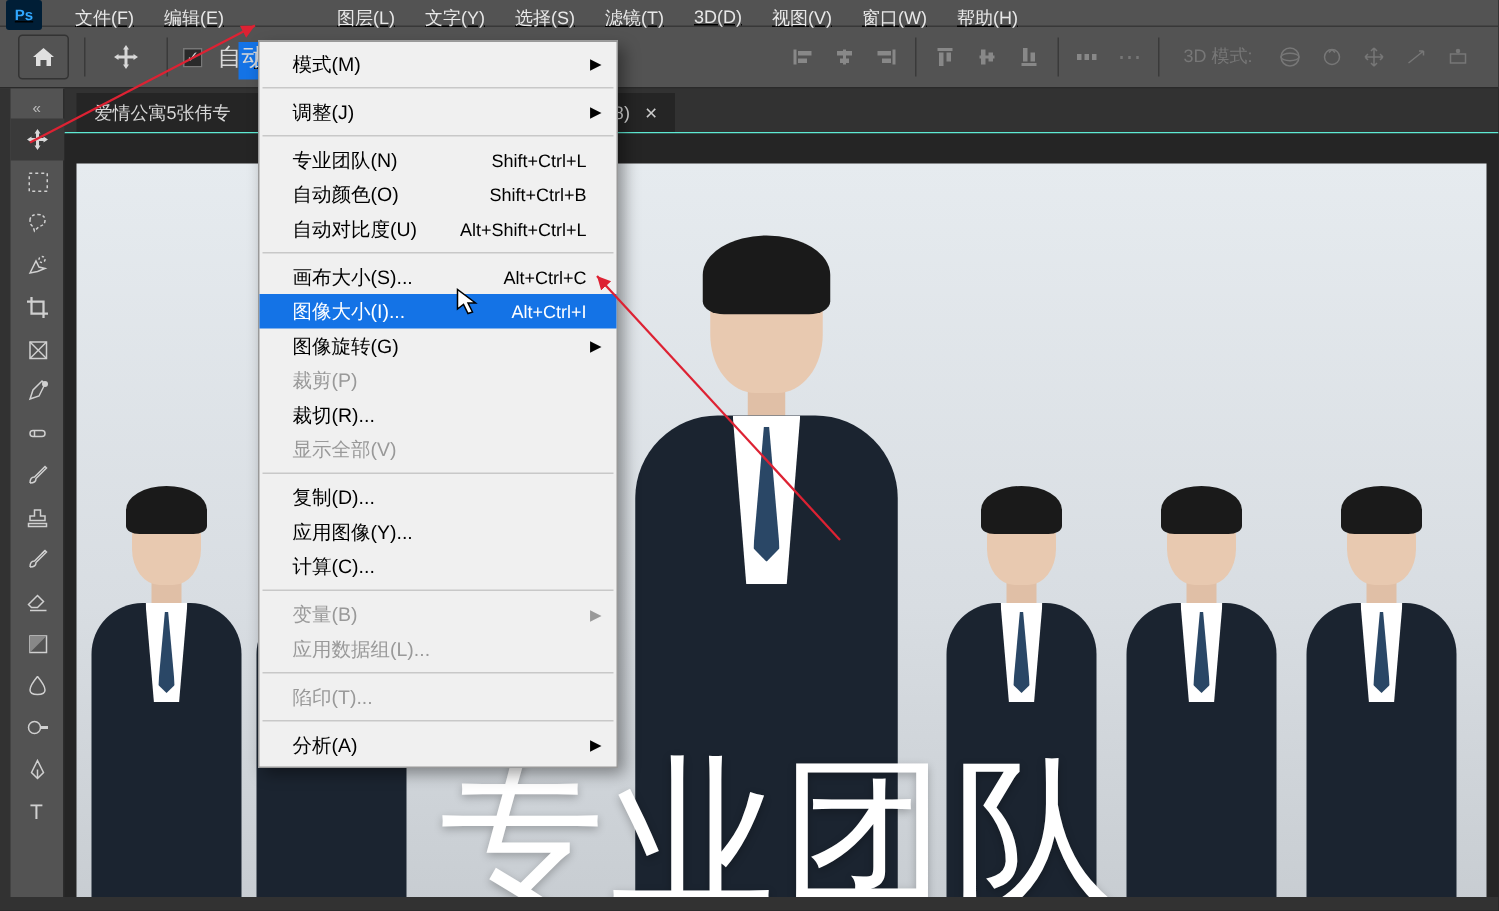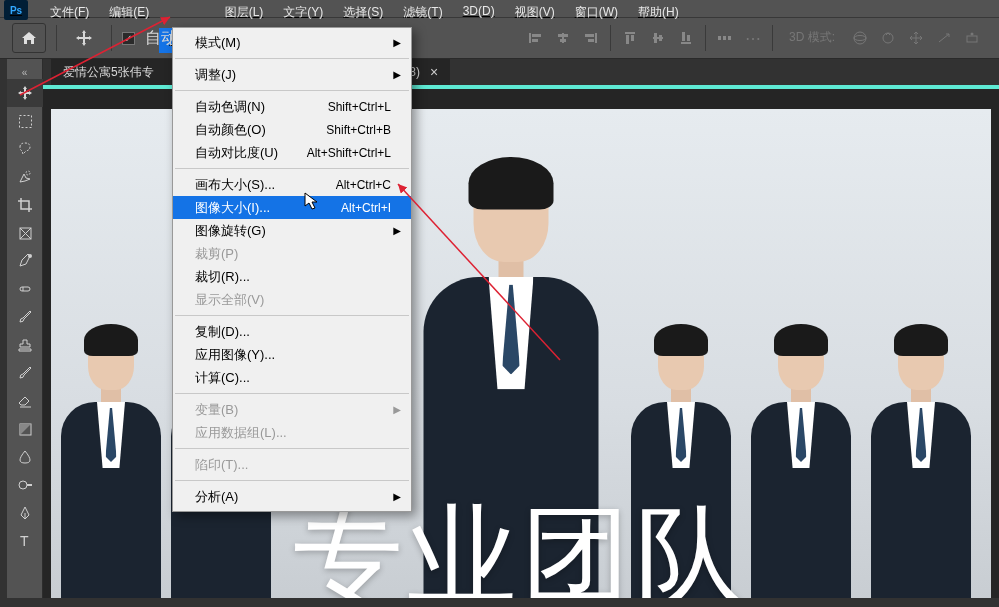--- a/index.html
+++ b/index.html
@@ -21,21 +21,21 @@
   .mode3d { color:#777; font-size:12px; margin:4px 10px; }
   
   .workspace { display: flex; height: calc(100% - 68px); }
   .left-spacer { width: 7px; background: #323232; }
   .tool-panel { width: 36px; background: #535353; border-right: 1px solid #2c2c2c; display: flex; flex-direction: column; padding-top: 6px; }
   .collapse-handle { height: 14px; display:flex; align-items:center; justify-content:center; color:#bbb; font-size:10px;}
   .tool-cell { width: 36px; height: 28px; display: flex; align-items: center; justify-content: center; color: #d0d0d0; position: relative; }
   .tool-cell.selected { background: #3a3a3a; }
   
   .canvas-area { flex: 1; background: #252525; display: flex; flex-direction: column; }
-  .tabbar { height: 30px; background: #323232; display: flex; align-items: flex-end; padding-left: 8px; border-bottom: 4px solid #5eead4; }
+  .tabbar { height: 30px; background: #323232; display: flex; align-items: flex-end; padding-left: 8px; border-bottom: 1px solid #5eead4; }
   .tab { height: 26px; background: #252525; color: #d8d8d8; font-size: 12px; display: flex; align-items: center; padding: 0 12px; gap: 10px;}
   .tab-close { color: #ccc; font-size: 14px; }
   .canvas { flex: 1; position: relative; background: #252525; padding: 8px; overflow:hidden; }
   .image-surface { width: 100%; height: 100%; background: linear-gradient(180deg, #e6ebef 0%, #d8dde2 60%, #c8cdd2 100%); position: relative; overflow: hidden; margin-top: 12px; }
   
   
   .dropdown { position: absolute; left: 172px; top: 27px; width: 240px; background: #f0f0f0; border: 1px solid #999; box-shadow: 4px 4px 10px rgba(0,0,0,0.4); z-index: 100; padding: 3px 0; }
   .dd-item { height: 23px; display: flex; align-items: center; padding: 0 20px 0 22px; font-size: 13px; color: #000; position: relative; }
   .dd-item.highlight { background: #1473e6; color: #fff; }
   .dd-item.disabled { color: #999; }
@@ -364,21 +364,21 @@
       <span>模式(M)</span>
       <span class="dd-arrow">▶</span>
     </div>
   <div class="dd-sep"></div>
   <div class="dd-item">
       <span>调整(J)</span>
       <span class="dd-arrow">▶</span>
     </div>
   <div class="dd-sep"></div>
   <div class="dd-item">
-      <span>自动色调(N)</span>
+      <span>专业团队(N)</span>
       <span class="dd-shortcut">Shift+Ctrl+L</span>
     </div>
   <div class="dd-item">
       <span>自动颜色(O)</span>
       <span class="dd-shortcut">Shift+Ctrl+B</span>
     </div>
   <div class="dd-item">
       <span>自动对比度(U)</span>
       <span class="dd-shortcut">Alt+Shift+Ctrl+L</span>
     </div>

